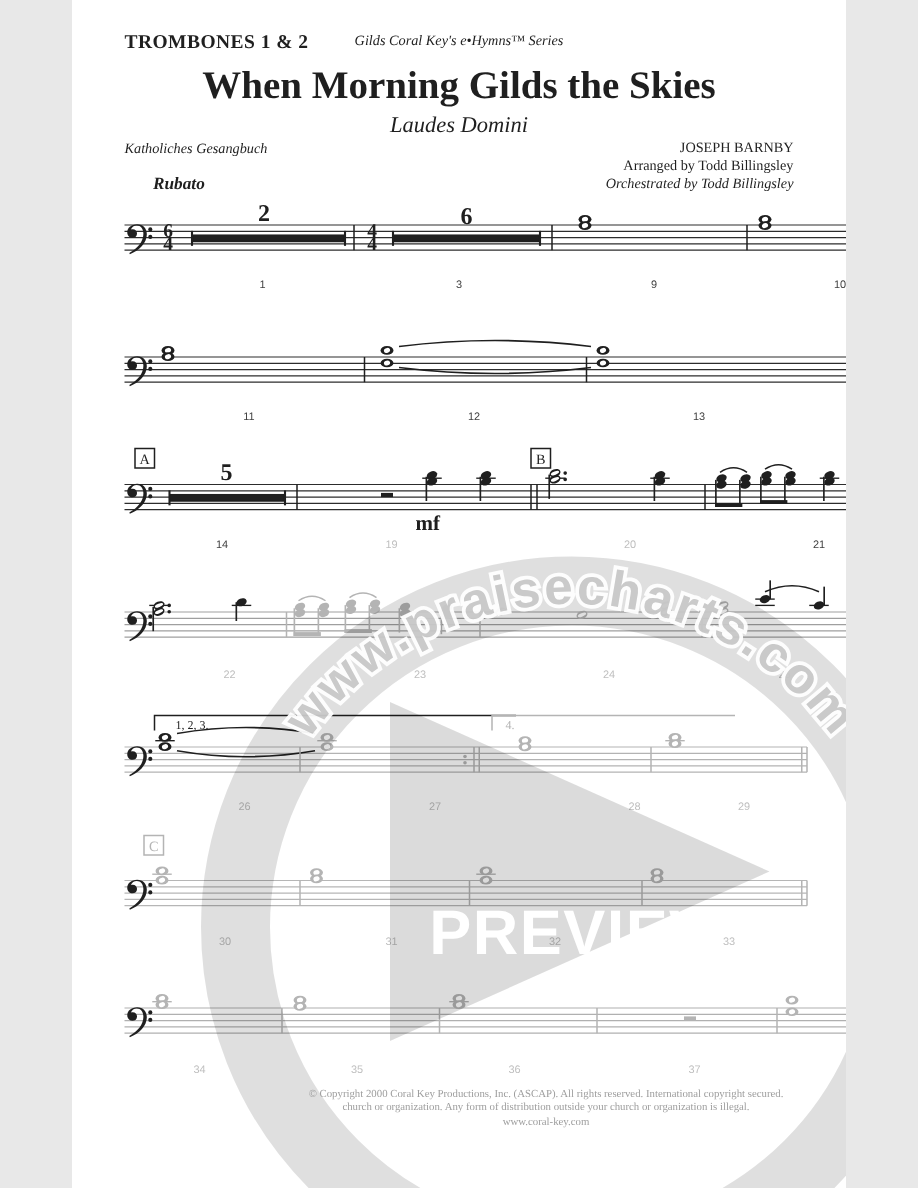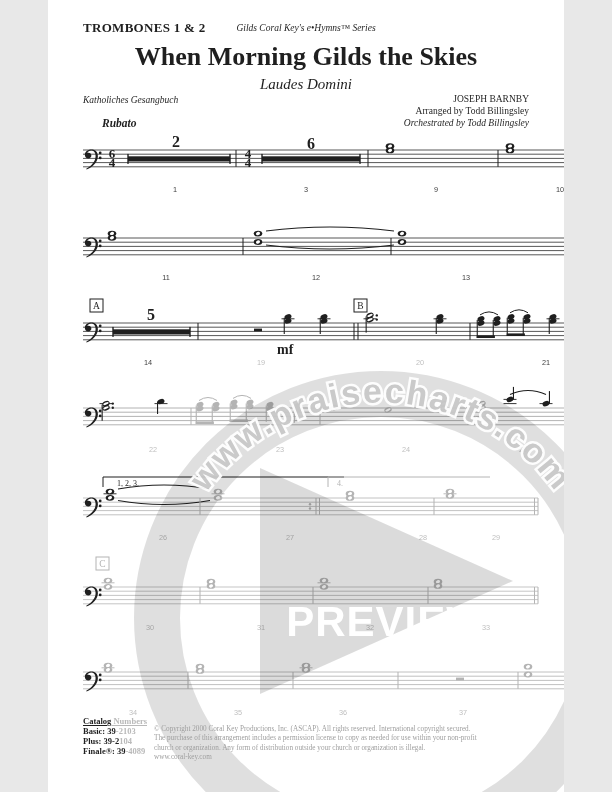--- a/index.html
+++ b/index.html
@@ -18,21 +18,21 @@
   #orchestrator{top:118px;font-style:italic;}
   #tempo{left:54px;top:117px;font-size:11.5px;font-weight:bold;font-style:italic;}
   #dynamic{left:229px;top:342px;font-size:14px;font-weight:bold;}
   svg.layer{position:absolute;left:0;top:0;pointer-events:none;}
   #preview-text{left:212px;top:598px;width:253px;text-align:center;
         font-family:"Liberation Sans",sans-serif;font-weight:bold;font-size:42px;
         color:#ffffff;letter-spacing:1px;}
   #catalog{left:35px;top:716px;font-size:8.5px;font-weight:bold;line-height:10px;}
   #catalog .t{text-decoration:underline;}
   #catalog .lt{color:#b9b9b9;}
-  #copyright{left:106px;top:725px;width:420px;font-size:7.2px;
+  #copyright{left:106px;top:725px;width:420px;text-align:center;font-size:7.2px;
         line-height:9.4px;color:#9e9e9e;}
   #play-btn{position:absolute;left:212px;top:468px;width:253px;height:226px;background:transparent;}
 </style>
 </head>
 <body>
 
 <div id="page">
 
   <div class="abs" id="part-name">TROMBONES 1 &amp; 2</div>
   <div class="abs ctr" id="series">Gilds Coral Key's e•Hymns™ Series</div>
@@ -576,25 +576,18 @@
     <path id="wmarc" d="M 138 527 A 215 215 0 0 1 528 527" fill="none"></path>
     <text text-anchor="middle" font-family="Liberation Sans, sans-serif" font-weight="bold" font-size="34" letter-spacing="2" fill="#c9c9c9" stroke="#ffffff" stroke-width="5" paint-order="stroke" style="opacity:.95">
       <textPath href="#wmarc" startOffset="50%">www.praisecharts.com</textPath>
     </text>
     <polygon points="212,468 212,694 465,581" fill="rgba(0,0,0,0.14)"></polygon>
   </svg>
 
   <div class="abs" id="preview-text">PREVIEW</div>
   <div id="play-btn" title=""></div>
 
-  <div class="abs" id="catalog">
-    <div><span class="t">Catalog</span><span class="t lt"> Numbers</span></div>
-    <div><span>Basic:  39</span><span class="lt">-2103</span></div>
-    <div><span>Plus:  39-2</span><span class="lt">104</span></div>
-    <div><span>Finale®:  39</span><span class="lt">-4089</span></div>
-  </div>
   <div class="abs" id="copyright">
     <div>© Copyright 2000 Coral Key Productions, Inc. (ASCAP).  All rights reserved.  International copyright secured.</div>
-    <div>The purchase of this arrangement includes a permission license to copy as needed for use within your non-profit</div>
     <div>church or organization.  Any form of distribution outside your church or organization is illegal.</div>
     <div>www.coral-key.com</div>
   </div>
 </div>
 
 </body></html>

